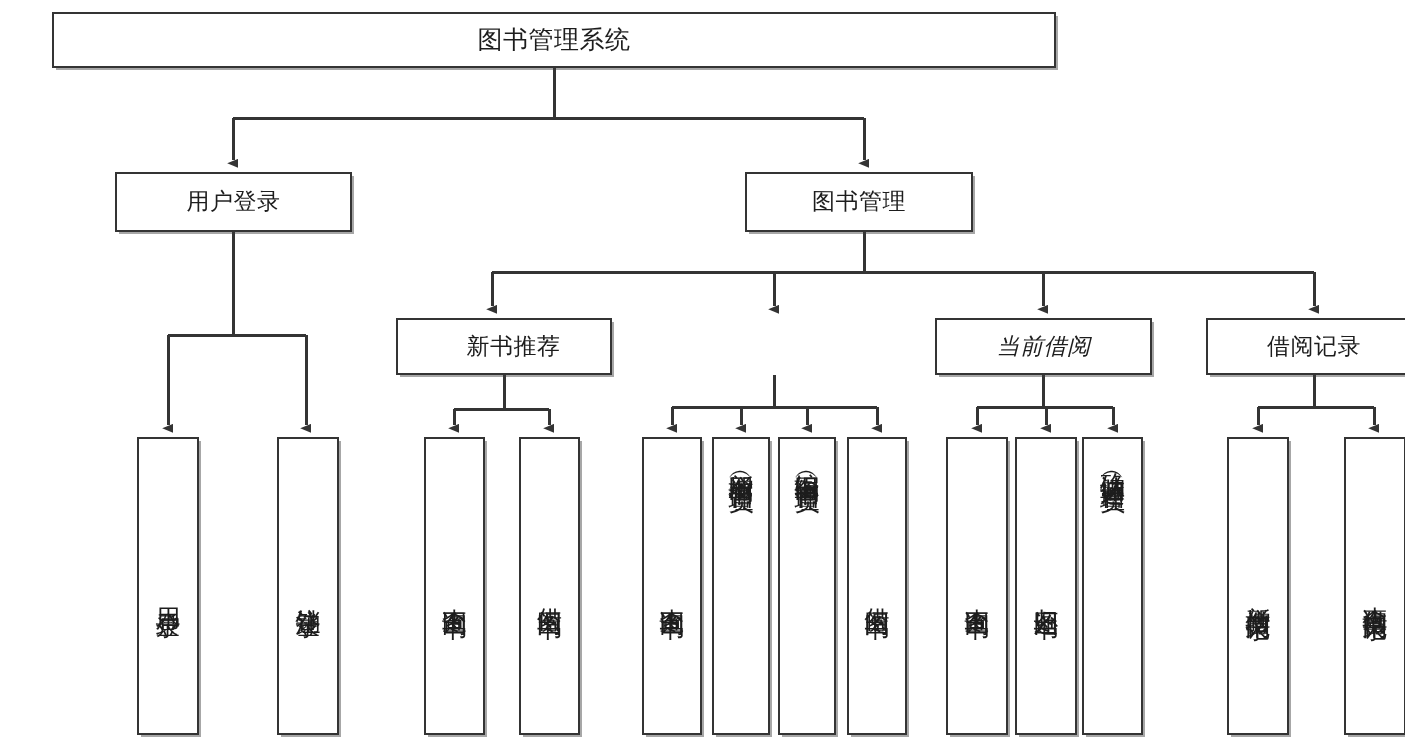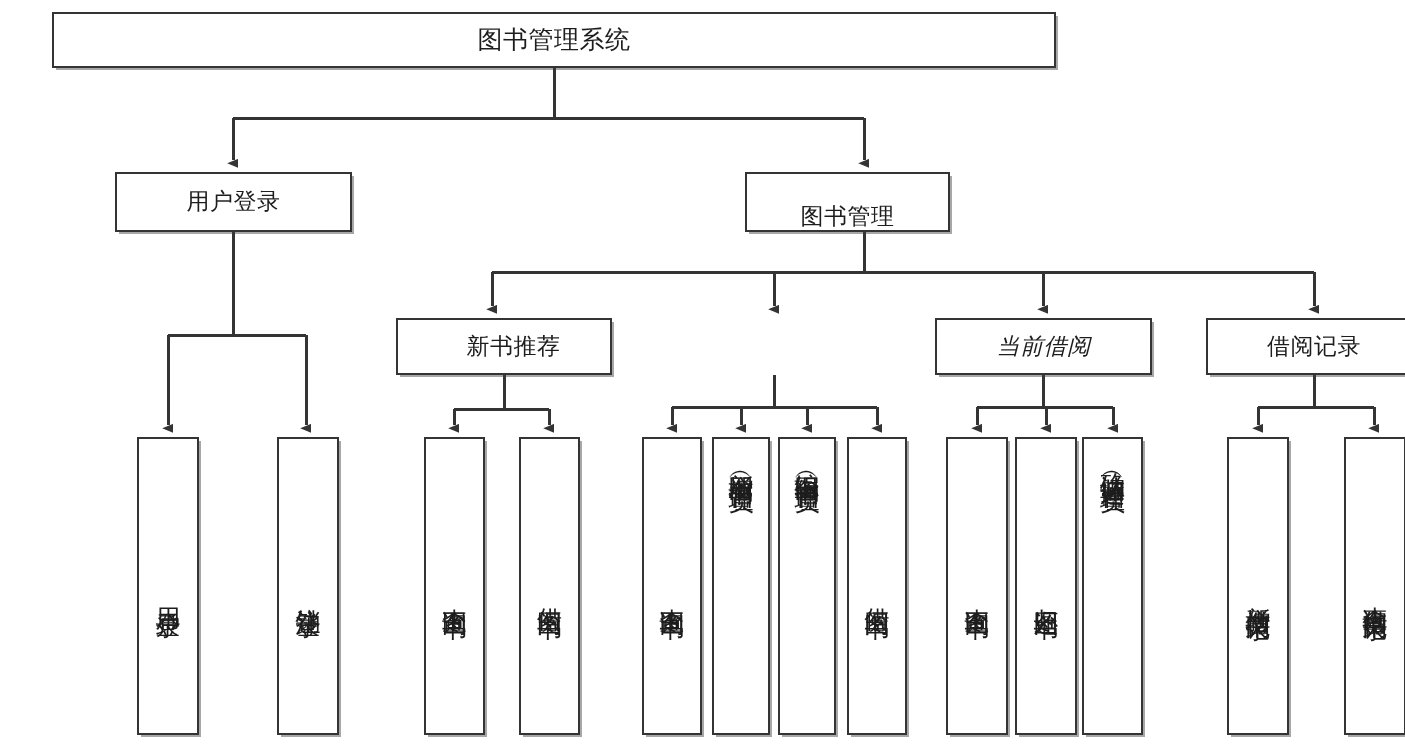--- a/index.html
+++ b/index.html
@@ -129,21 +129,21 @@
     </g>
   </svg>
 
   <div class="node root horizontal" style="left:18px; top:12px; width:1004px; height:56px;">
     <span class="node-label">图书管理系统</span>
   </div>
 
   <div class="node horizontal" style="left:81px; top:172px; width:237px; height:60px;">
     <span class="node-label">用户登录</span>
   </div>
-  <div class="node horizontal" style="left:711px; top:172px; width:205px; height:60px;align-items:flex-end;">
+  <div class="node horizontal" style="left:711px; top:172px; width:228px; height:60px;">
     <span class="node-label">图书管理</span>
   </div>
 
   <div class="node horizontal" style="left:362px; top:318px; width:216px; height:57px;padding-left:19px;">
     <span class="node-label">新书推荐</span>
   </div>
   <div class="node horizontal" style="left:901px; top:318px; width:217px; height:57px;font-style:italic;">
     <span class="node-label">当前借阅</span>
   </div>
   <div class="node horizontal" style="left:1172px; top:318px; width:216px; height:57px;">

